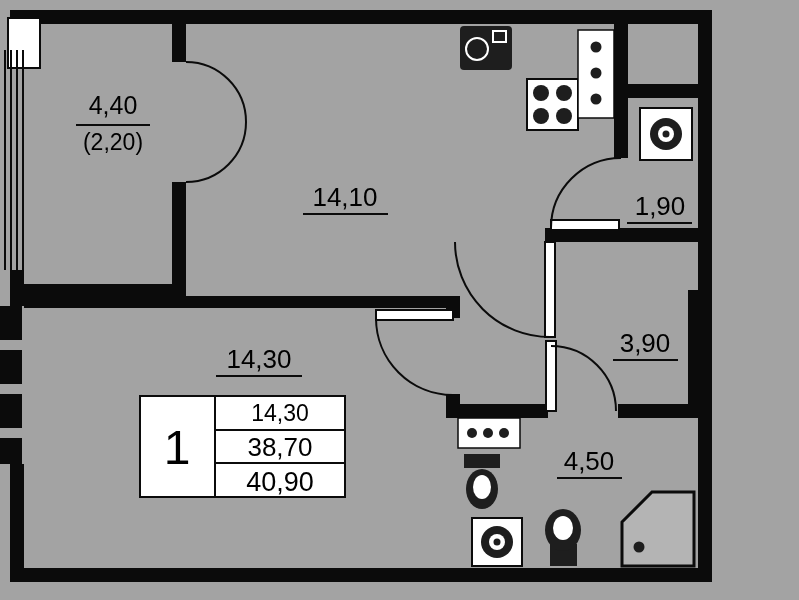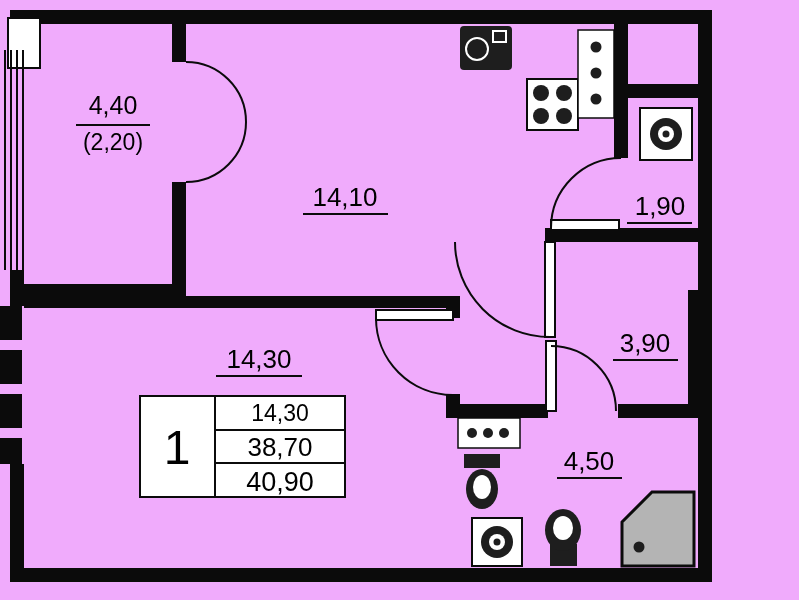--- a/index.html
+++ b/index.html
@@ -1,16 +1,16 @@
 <!DOCTYPE html>
 <html><head>
 <meta charset="utf-8">
 <style>
   html,body{margin:0;padding:0;background:#ffffff;}
-  .stage{position:relative;width:799px;height:600px;background:#f0abfc;overflow:hidden;
+  .stage{position:relative;width:799px;height:600px;background:#a3a3a3;overflow:hidden;
          font-family:"Liberation Sans",sans-serif;}
   svg{display:block;}
   svg text{font-family:"Liberation Sans",sans-serif;fill:#000;}
   .wall{stroke:none;}
   .thin{stroke:#0b0b0b;stroke-width:2;fill:none;}
   .arc{stroke:#0b0b0b;stroke-width:2;fill:none;}
   .leaf{fill:#ffffff;stroke:#0b0b0b;stroke-width:2;}
   .fixture-outline{fill:#ffffff;stroke:#0b0b0b;stroke-width:2;}
   .fixture-outline-thin{fill:#ffffff;stroke:#0b0b0b;stroke-width:1.5;}
   .white-detail{fill:none;stroke:#ffffff;stroke-width:2;}

